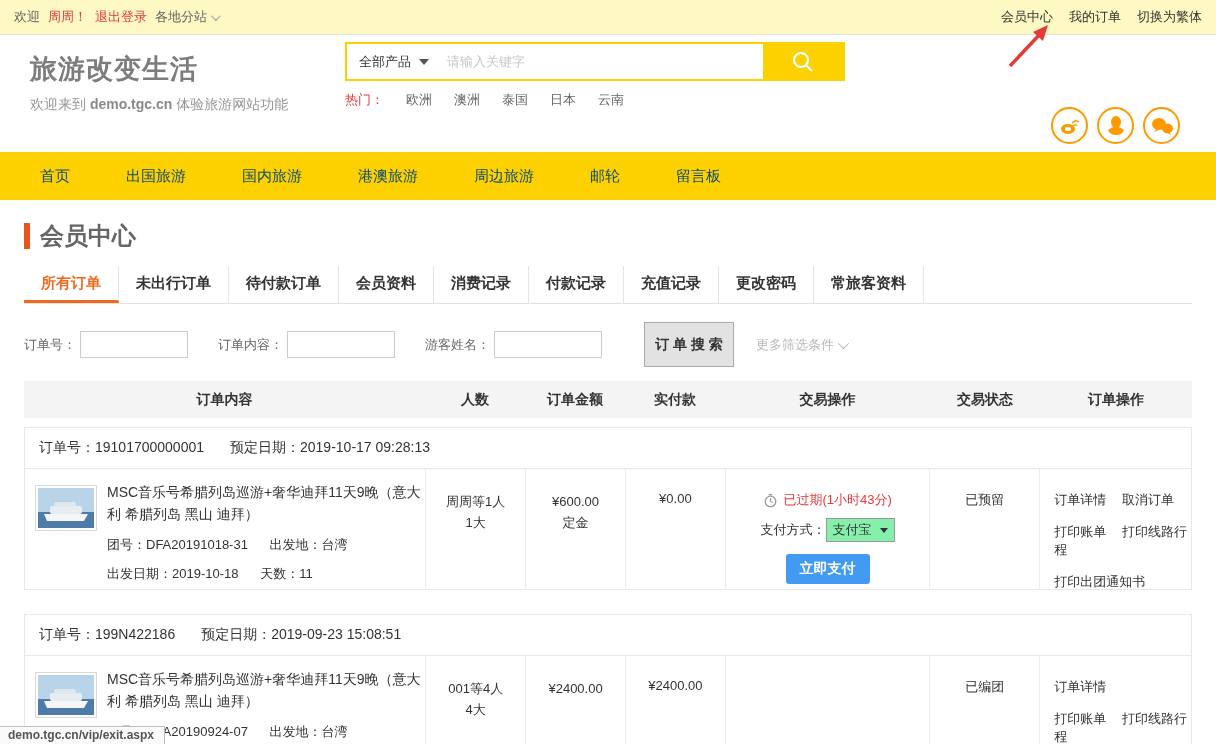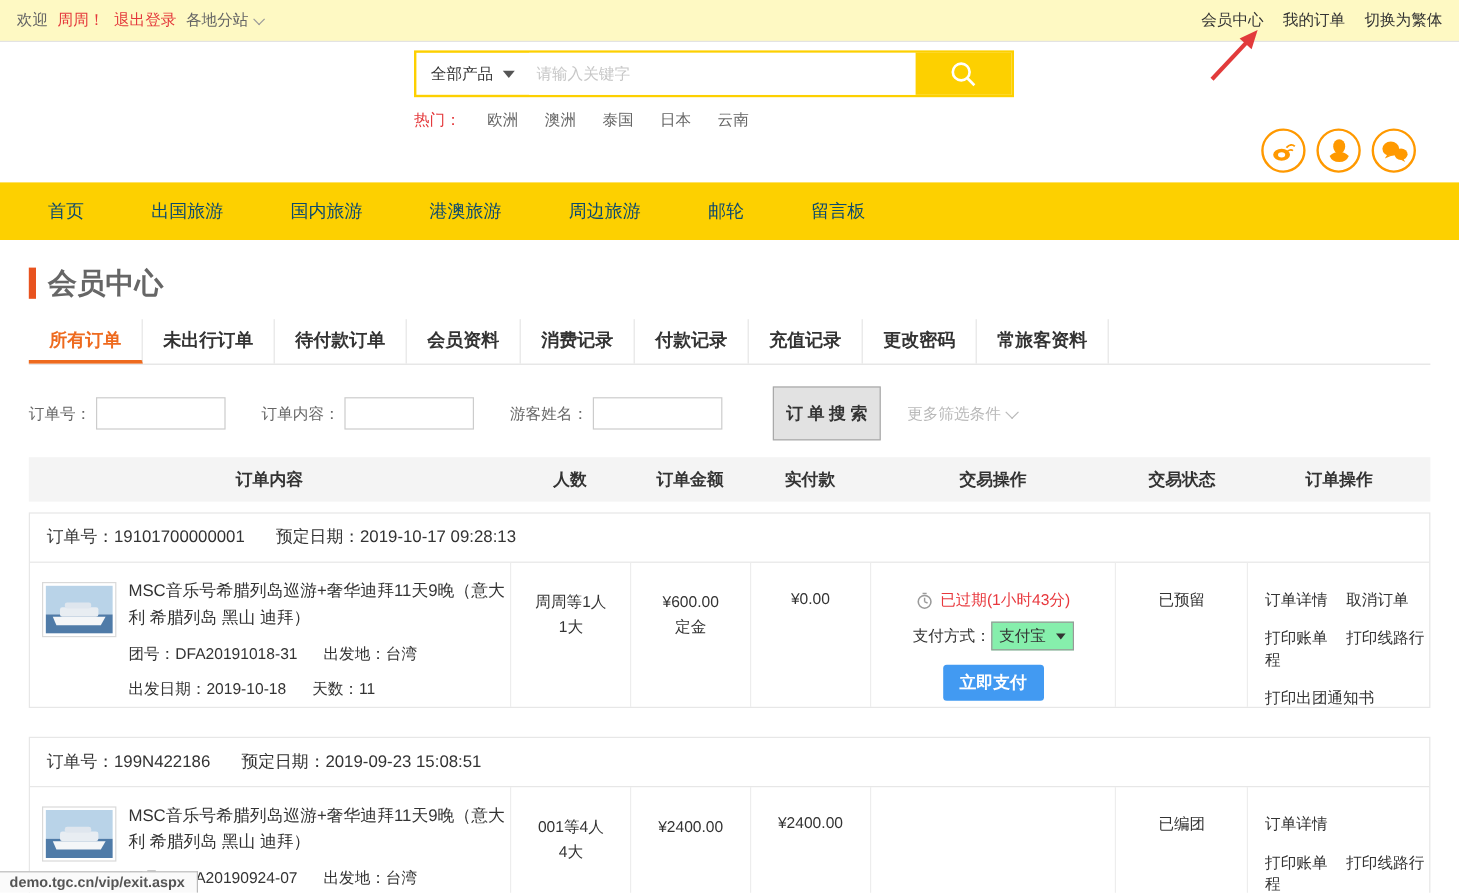--- a/index.html
+++ b/index.html
@@ -138,20 +138,28 @@
     <span class="toplink">切换为繁体</span>
   </div>
 </div>
 
 <svg class="arrow-svg" viewBox="0 0 64 52">
   <line x1="12" y1="48" x2="44" y2="14" stroke="#e23b3b" stroke-width="3.5"></line>
   <polygon points="50,7 35,14 45,23" fill="#e23b3b"></polygon>
 </svg>
 
 <div class="header">
+  <div class="logo-block">
+    <div class="logo">旅游改变生活</div>
+    <div class="subtitle">
+      <span>欢迎来到</span>
+      <b>demo.tgc.cn</b>
+      <span>体验旅游网站功能</span>
+    </div>
+  </div>
 
   <div class="searchwrap">
     <div class="searchbox">
       <div class="search-cat">
         <span>全部产品</span>
         <span class="tri-down"></span>
       </div>
       <input class="search-input" placeholder="请输入关键字" style="">
       <button class="search-btn">
         <svg width="26" height="26" viewBox="0 0 26 26">

